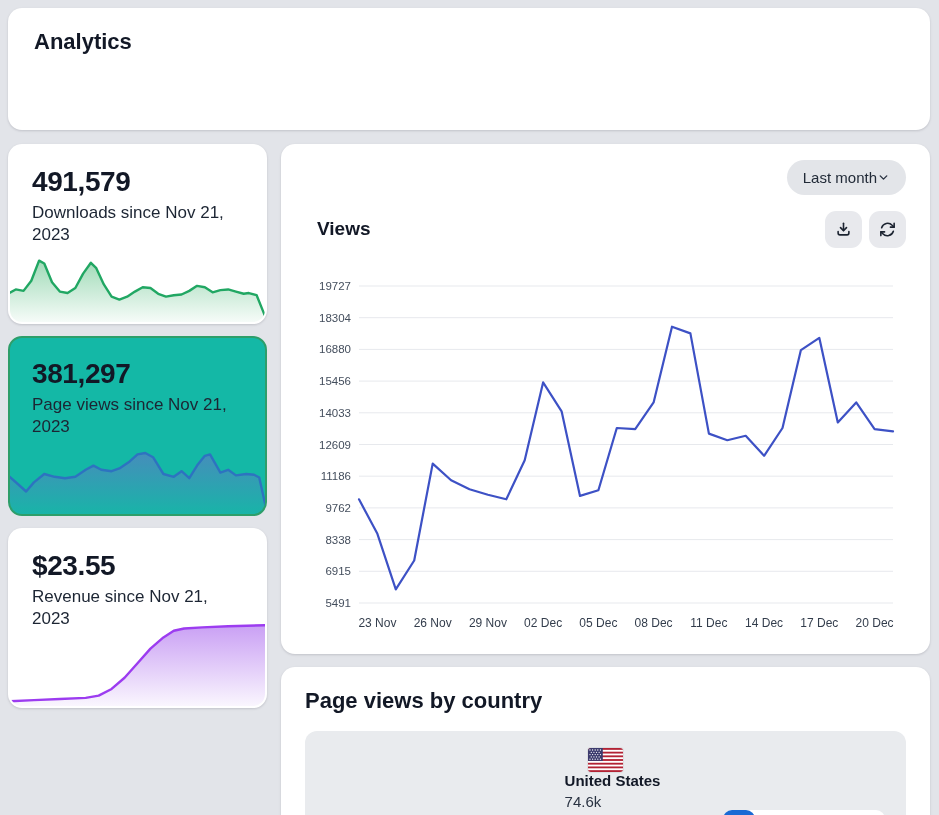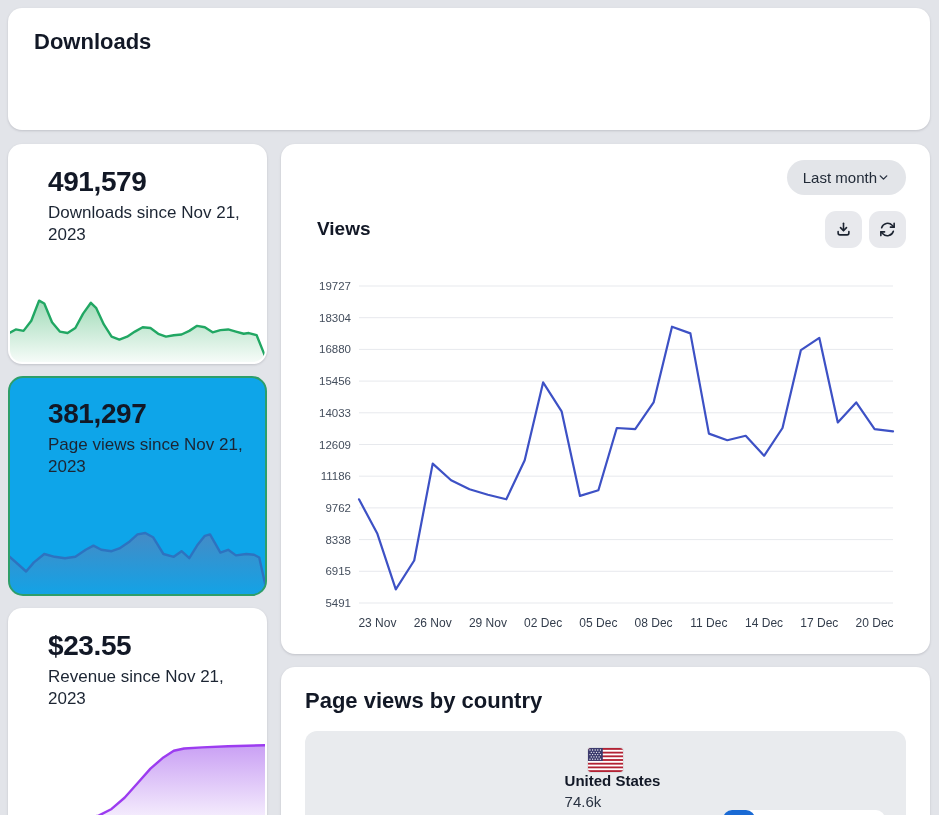--- a/index.html
+++ b/index.html
@@ -23,24 +23,24 @@
   .page-desc { margin:0; font-size:15px; line-height:1.32; color:#222b38; max-width:880px; }
   .page-desc b { font-weight:700; }
 
   
   .main { position:absolute; left:8px; top:144px; width:922px; display:flex; gap:14px; align-items:flex-start; }
   .left-col { width:259px; flex:none; display:flex; flex-direction:column; gap:12px; }
   .right-col { flex:1; display:flex; flex-direction:column; gap:13px; min-width:0; }
 
   
   .stat-card {
-    position:relative; height:220px; background:#fff; border-radius:14px;
-    overflow:hidden; border:2px solid rgba(0,0,0,0); cursor:pointer;padding-left:16px;
-  }
-  .stat-card.selected { background:#0ea5e9; border-color:#2e9e6a;border-radius:15px; }
+    position:relative; height:180px; background:#fff; border-radius:14px;
+    overflow:hidden; border:2px solid rgba(0,0,0,0); cursor:pointer;
+  }
+  .stat-card.selected { background:#14b8a6; border-color:#2e9e6a; }
   .stat-value { margin:20px 22px 4px; font-size:28px; font-weight:800; letter-spacing:-.4px; color:#121826; }
   .stat-label { margin:0 22px; font-size:17px; line-height:1.28; color:#1c2533; }
   .spark { position:absolute; left:-2px; right:-2px; bottom:-2px; width:calc(100% + 4px); display:block; }
   #spark-downloads { height:72px; }
   #spark-pageviews { height:70px; }
   #spark-revenue   { height:112px; }
 
   
   .views-panel { background:#fff; border-radius:14px; height:510px; padding:16px 24px 0; }
   .panel-toprow { display:flex; justify-content:flex-end; }
@@ -72,21 +72,21 @@
   .country-info { margin-left:14px; min-width:0; }
   .country-name { font-size:15px; font-weight:700; color:#121826; }
   .country-value { font-size:15px; color:#2a3342; margin-top:4px; }
   .progress { margin-left:auto; margin-right:6px; width:162px; height:18px; background:#fff; border-radius:9px; }
   .progress-fill { height:100%; background:#1a6ad4; border-radius:9px; width:0; }
 </style>
 </head>
 <body>
 
 <div class="header-card card-shadow">
-  <h1 class="page-title">Downloads</h1>
+  <h1 class="page-title">Analytics</h1>
 </div>
 
 <div class="main">
 
   <div class="left-col">
 
     <div class="stat-card card-shadow">
       <div class="stat-value">491,579</div>
       <div class="stat-label">Downloads since Nov 21, 2023</div>
       <svg id="spark-downloads" class="spark" preserveAspectRatio="none" viewBox="0 0 100 100">

